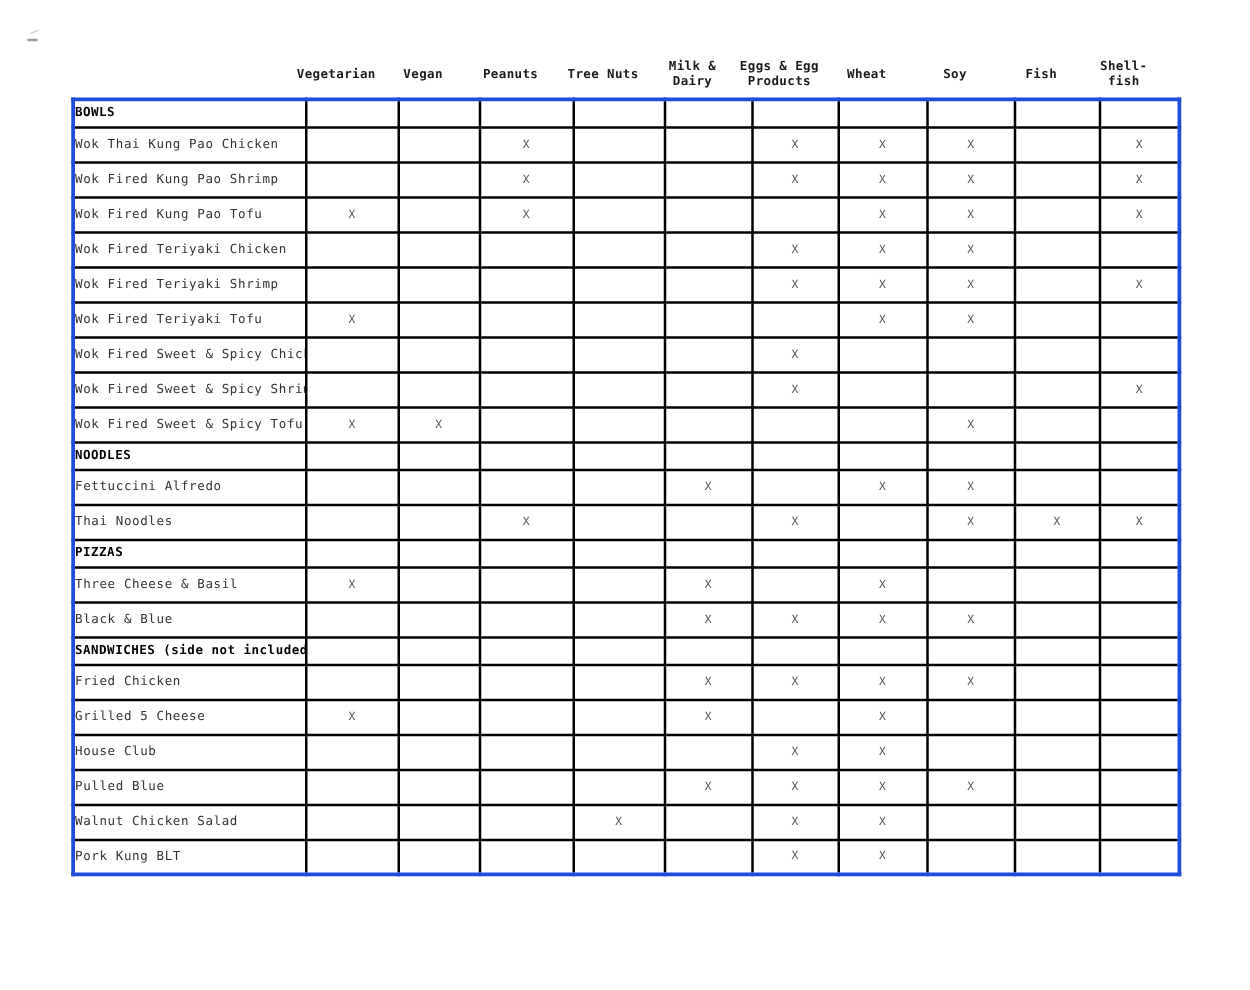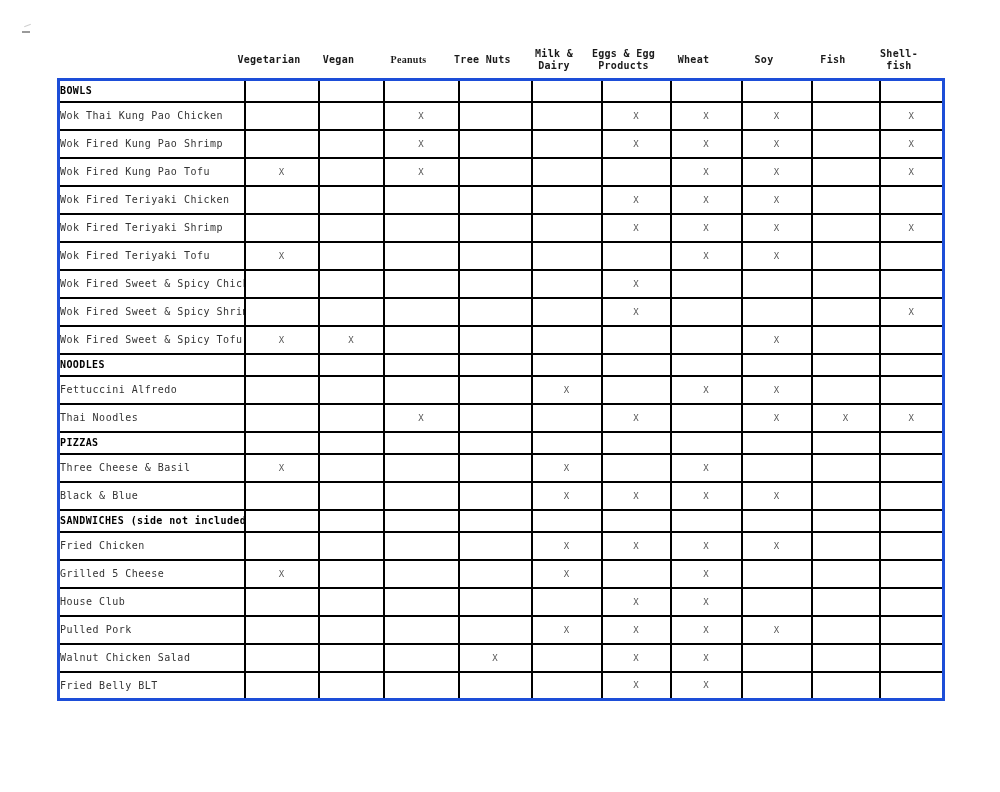--- a/index.html
+++ b/index.html
@@ -65,21 +65,21 @@
   <div class="smudge"></div>
 
   <div class="col-headers">
       <div style="width: 186px;"></div>
       <div class="col-header" style="width: 74px;">
         <span>Vegetarian</span>
       </div>
       <div class="col-header" style="width: 65px;">
         <span>Vegan</span>
       </div>
-      <div class="col-header" style="width: 75px; font-family: Liberation Serif, serif;">
+      <div class="col-header" style="width: 75px;">
         <span>Peanuts</span>
       </div>
       <div class="col-header" style="width: 73px;">
         <span>Tree Nuts</span>
       </div>
       <div class="col-header" style="width: 70px;">
         <span>Milk &amp;</span>
         <span>Dairy</span>
       </div>
       <div class="col-header" style="width: 69px;">
@@ -371,21 +371,21 @@
             <td class="mark-cell"></td>
             <td class="mark-cell"></td>
             <td class="mark-cell"></td>
             <td class="mark-cell">X</td>
             <td class="mark-cell">X</td>
             <td class="mark-cell"></td>
             <td class="mark-cell"></td>
             <td class="mark-cell"></td>
           </tr>
           <tr class="item-row">
-            <td class="name-cell">Pulled Pork</td>
+            <td class="name-cell">Pulled Blue</td>
             <td class="mark-cell"></td>
             <td class="mark-cell"></td>
             <td class="mark-cell"></td>
             <td class="mark-cell"></td>
             <td class="mark-cell">X</td>
             <td class="mark-cell">X</td>
             <td class="mark-cell">X</td>
             <td class="mark-cell">X</td>
             <td class="mark-cell"></td>
             <td class="mark-cell"></td>
@@ -397,21 +397,21 @@
             <td class="mark-cell"></td>
             <td class="mark-cell">X</td>
             <td class="mark-cell"></td>
             <td class="mark-cell">X</td>
             <td class="mark-cell">X</td>
             <td class="mark-cell"></td>
             <td class="mark-cell"></td>
             <td class="mark-cell"></td>
           </tr>
           <tr class="item-row">
-            <td class="name-cell">Fried Belly BLT</td>
+            <td class="name-cell">Pork Kung BLT</td>
             <td class="mark-cell"></td>
             <td class="mark-cell"></td>
             <td class="mark-cell"></td>
             <td class="mark-cell"></td>
             <td class="mark-cell"></td>
             <td class="mark-cell">X</td>
             <td class="mark-cell">X</td>
             <td class="mark-cell"></td>
             <td class="mark-cell"></td>
             <td class="mark-cell"></td>

